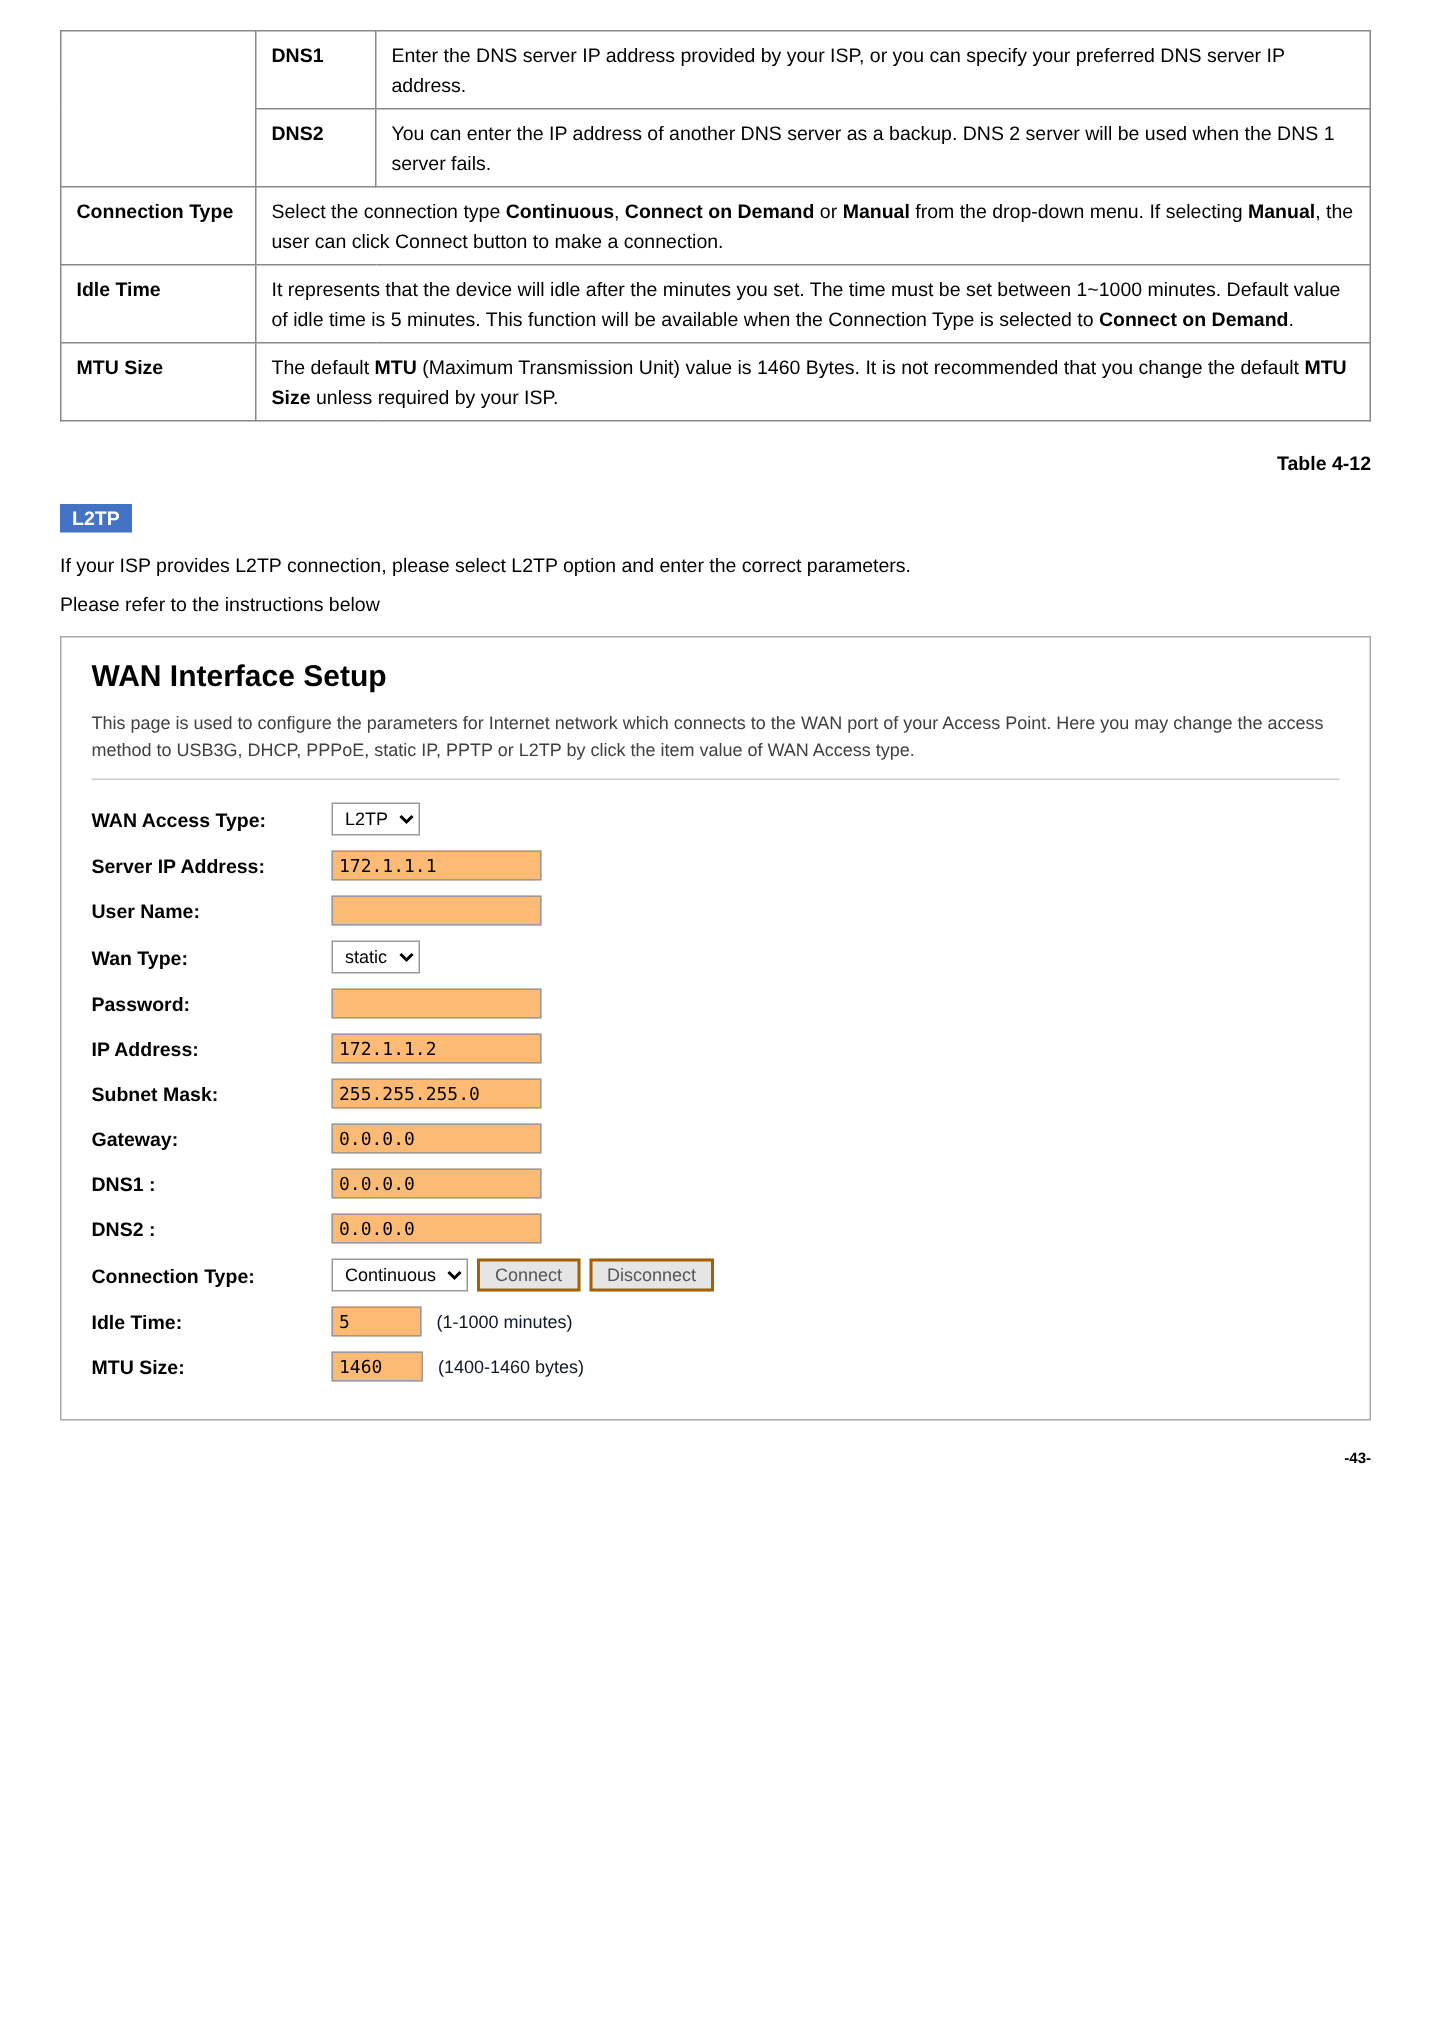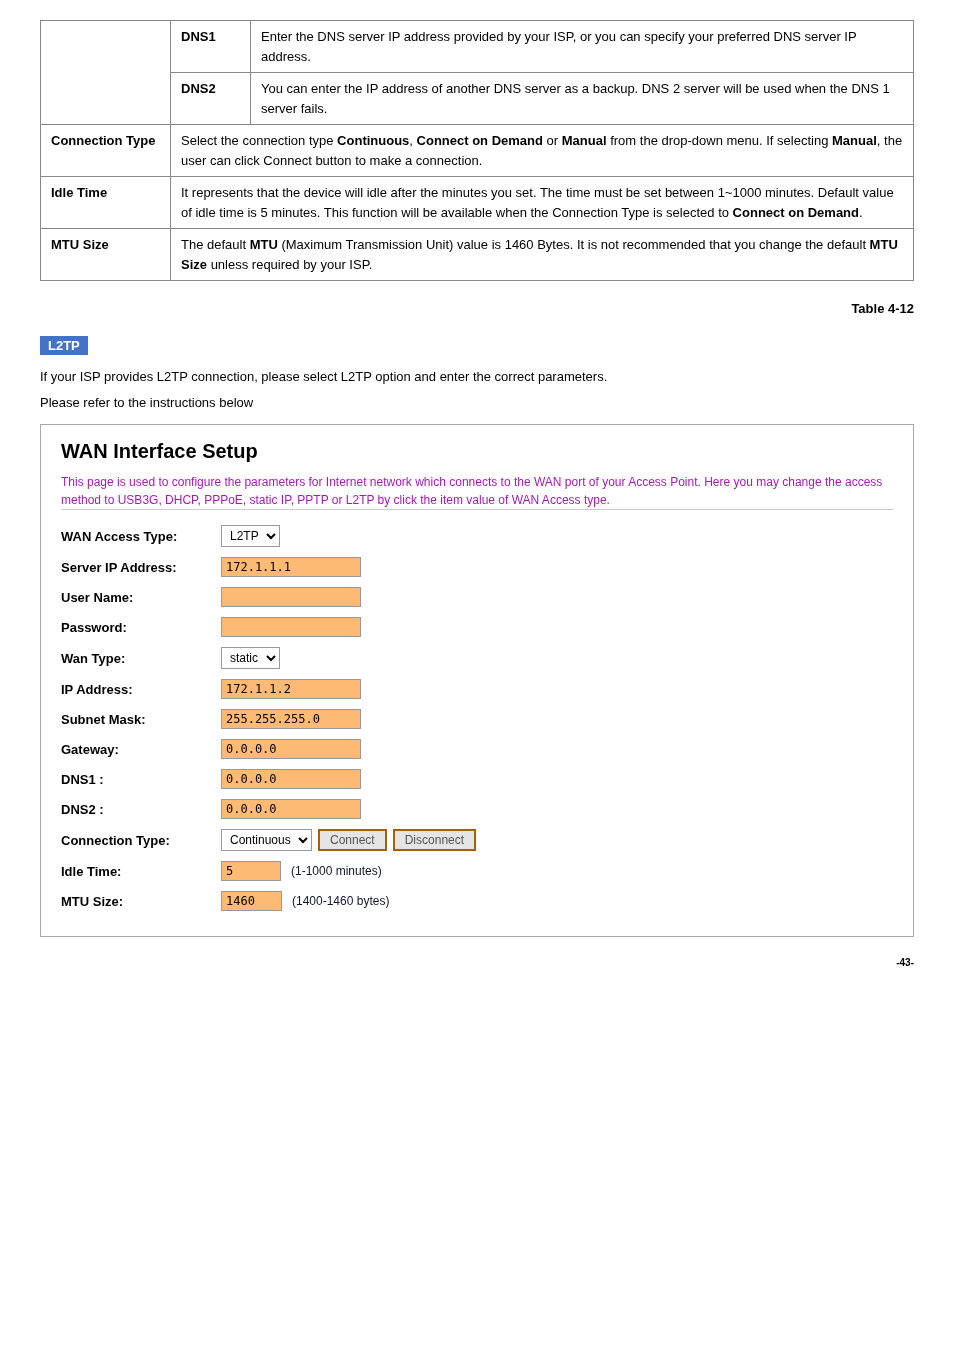--- a/index.html
+++ b/index.html
@@ -67,24 +67,25 @@
 
     .wan-box-title {
       font-size: 20px;
       font-weight: bold;
       margin-bottom: 10px;
       color: #000;
     }
 
     .wan-box-desc {
       font-size: 12px;
-      color: #a21caf;
+      color: #404040;
       margin-bottom: 15px;
       line-height: 1.5;
       border-bottom: 1px solid #ccc;
+      padding-bottom: 10px;
     }
 
     .form-row {
       display: flex;
       align-items: center;
       margin-bottom: 10px;
     }
 
     .form-label {
       font-weight: bold;
@@ -202,29 +203,29 @@
       <span class="form-label">Server IP Address:</span>
       <input type="text" class="form-input" value="172.1.1.1" style="">
     </div>
 
     <div class="form-row">
       <span class="form-label">User Name:</span>
       <input type="text" class="form-input" value="" style="">
     </div>
 
     <div class="form-row">
-      <span class="form-label">Password:</span>
-      <input type="password" class="form-input" value="" style="">
-    </div>
-
-    <div class="form-row">
       <span class="form-label">Wan Type:</span>
       <select class="form-select">
         <option>static</option>
       </select>
+    </div>
+
+    <div class="form-row">
+      <span class="form-label">Password:</span>
+      <input type="password" class="form-input" value="" style="">
     </div>
 
     <div class="form-row">
       <span class="form-label">IP Address:</span>
       <input type="text" class="form-input" value="172.1.1.2" style="">
     </div>
 
     <div class="form-row">
       <span class="form-label">Subnet Mask:</span>
       <input type="text" class="form-input" value="255.255.255.0" style="">

